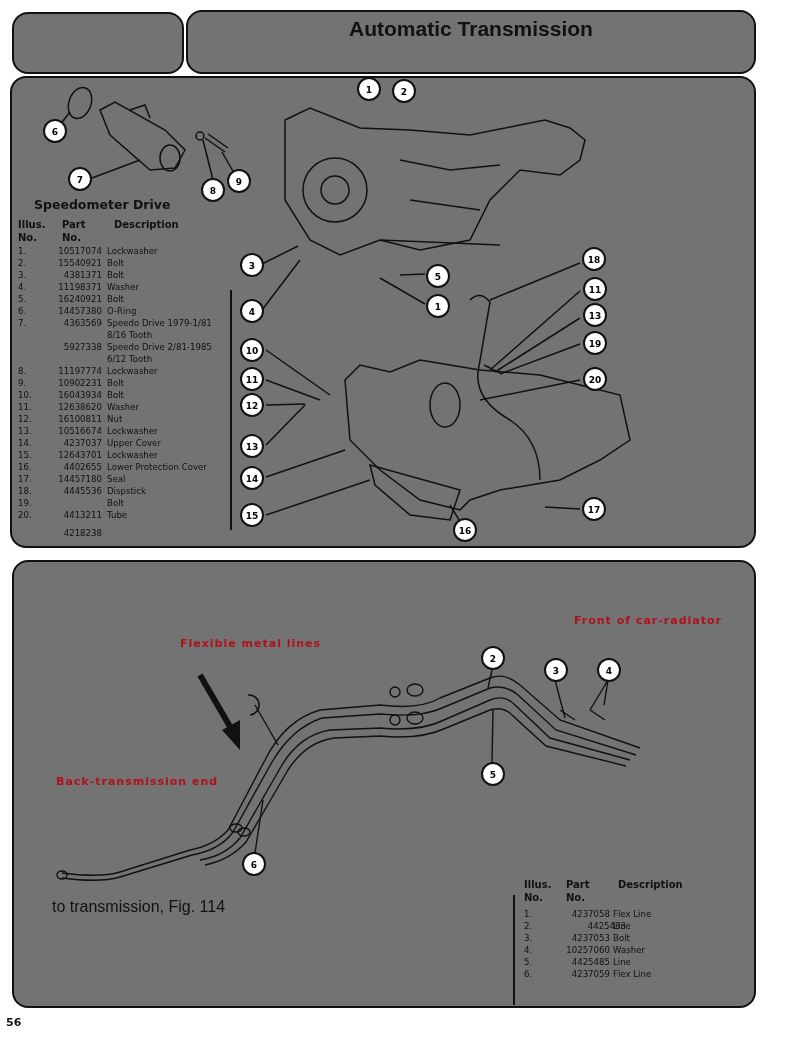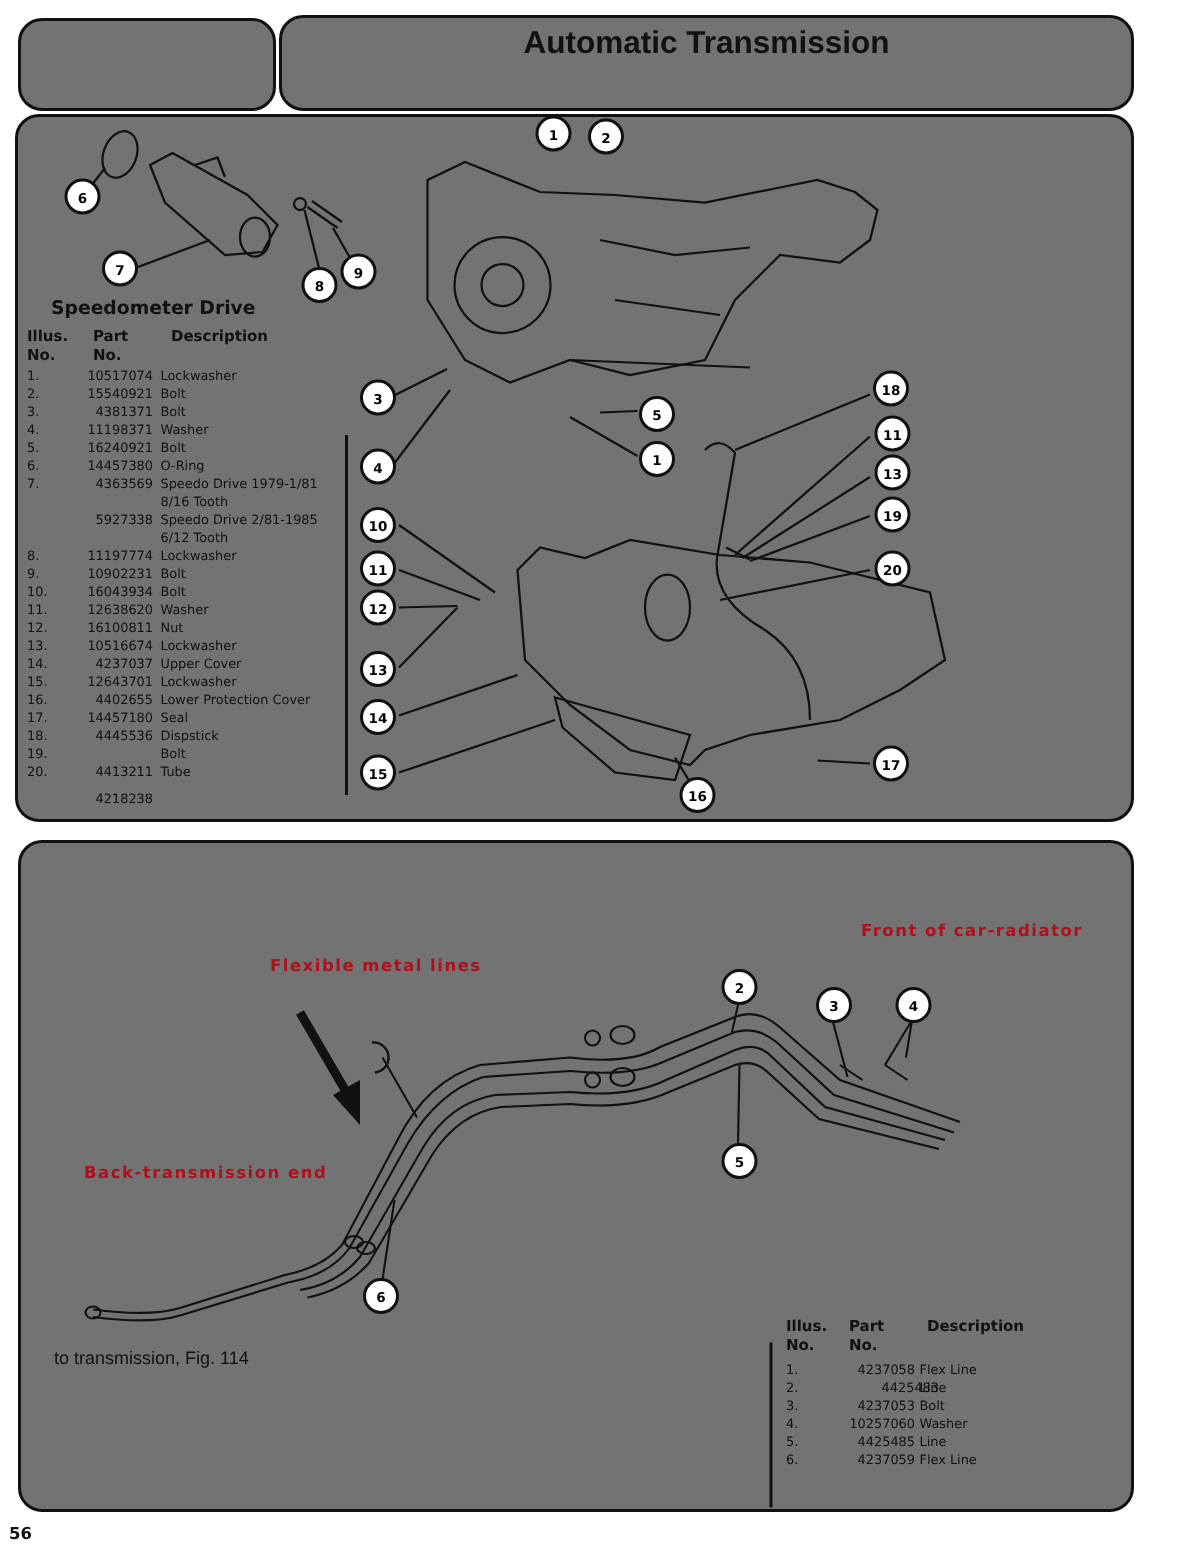--- a/index.html
+++ b/index.html
@@ -12,21 +12,21 @@
   #title-box .t1 { margin-top: 4px; }
   #upper-panel { left: 10px; top: 76px; width: 746px; height: 472px; }
   #lower-panel { left: 12px; top: 560px; width: 744px; height: 448px; }
   .abs { position: absolute; }
   .section-title { font-family: "DejaVu Sans", sans-serif; font-weight: bold; font-size: 12.5px; }
   .parts { position: absolute; font-family: "DejaVu Sans", sans-serif; font-size: 8.6px; line-height: 12px; }
   .parts .hdr { font-weight: bold; font-size: 10px; line-height: 13px; }
   .row { position: relative; height: 12px; white-space: nowrap; }
   .row span { position: absolute; top: 0; }
   .red { color: #b0101c; font-family: "DejaVu Sans", sans-serif; font-weight: bold; font-size: 11px; letter-spacing: 1px; position: absolute; }
-  .caption { position: absolute; font-family: "Liberation Sans", sans-serif; font-size: 12px; }
+  .caption { position: absolute; font-family: "Liberation Sans", sans-serif; font-size: 16px; margin-left: 16px; }
   .pagenum { position: absolute; left: 6px; top: 1016px; font-weight: bold; font-size: 11px; font-family: "DejaVu Sans", sans-serif; }
   svg text { font-family: "DejaVu Sans", sans-serif; font-weight: bold; font-size: 9px; }
   .vrule { position: absolute; border-left: 2px solid #111; }
 </style>
 </head>
 <body>
 
 <div id="blank-box" class="box"></div>
 <div id="title-box" class="box">
   <div class="t t1">Automatic Transmission</div>

